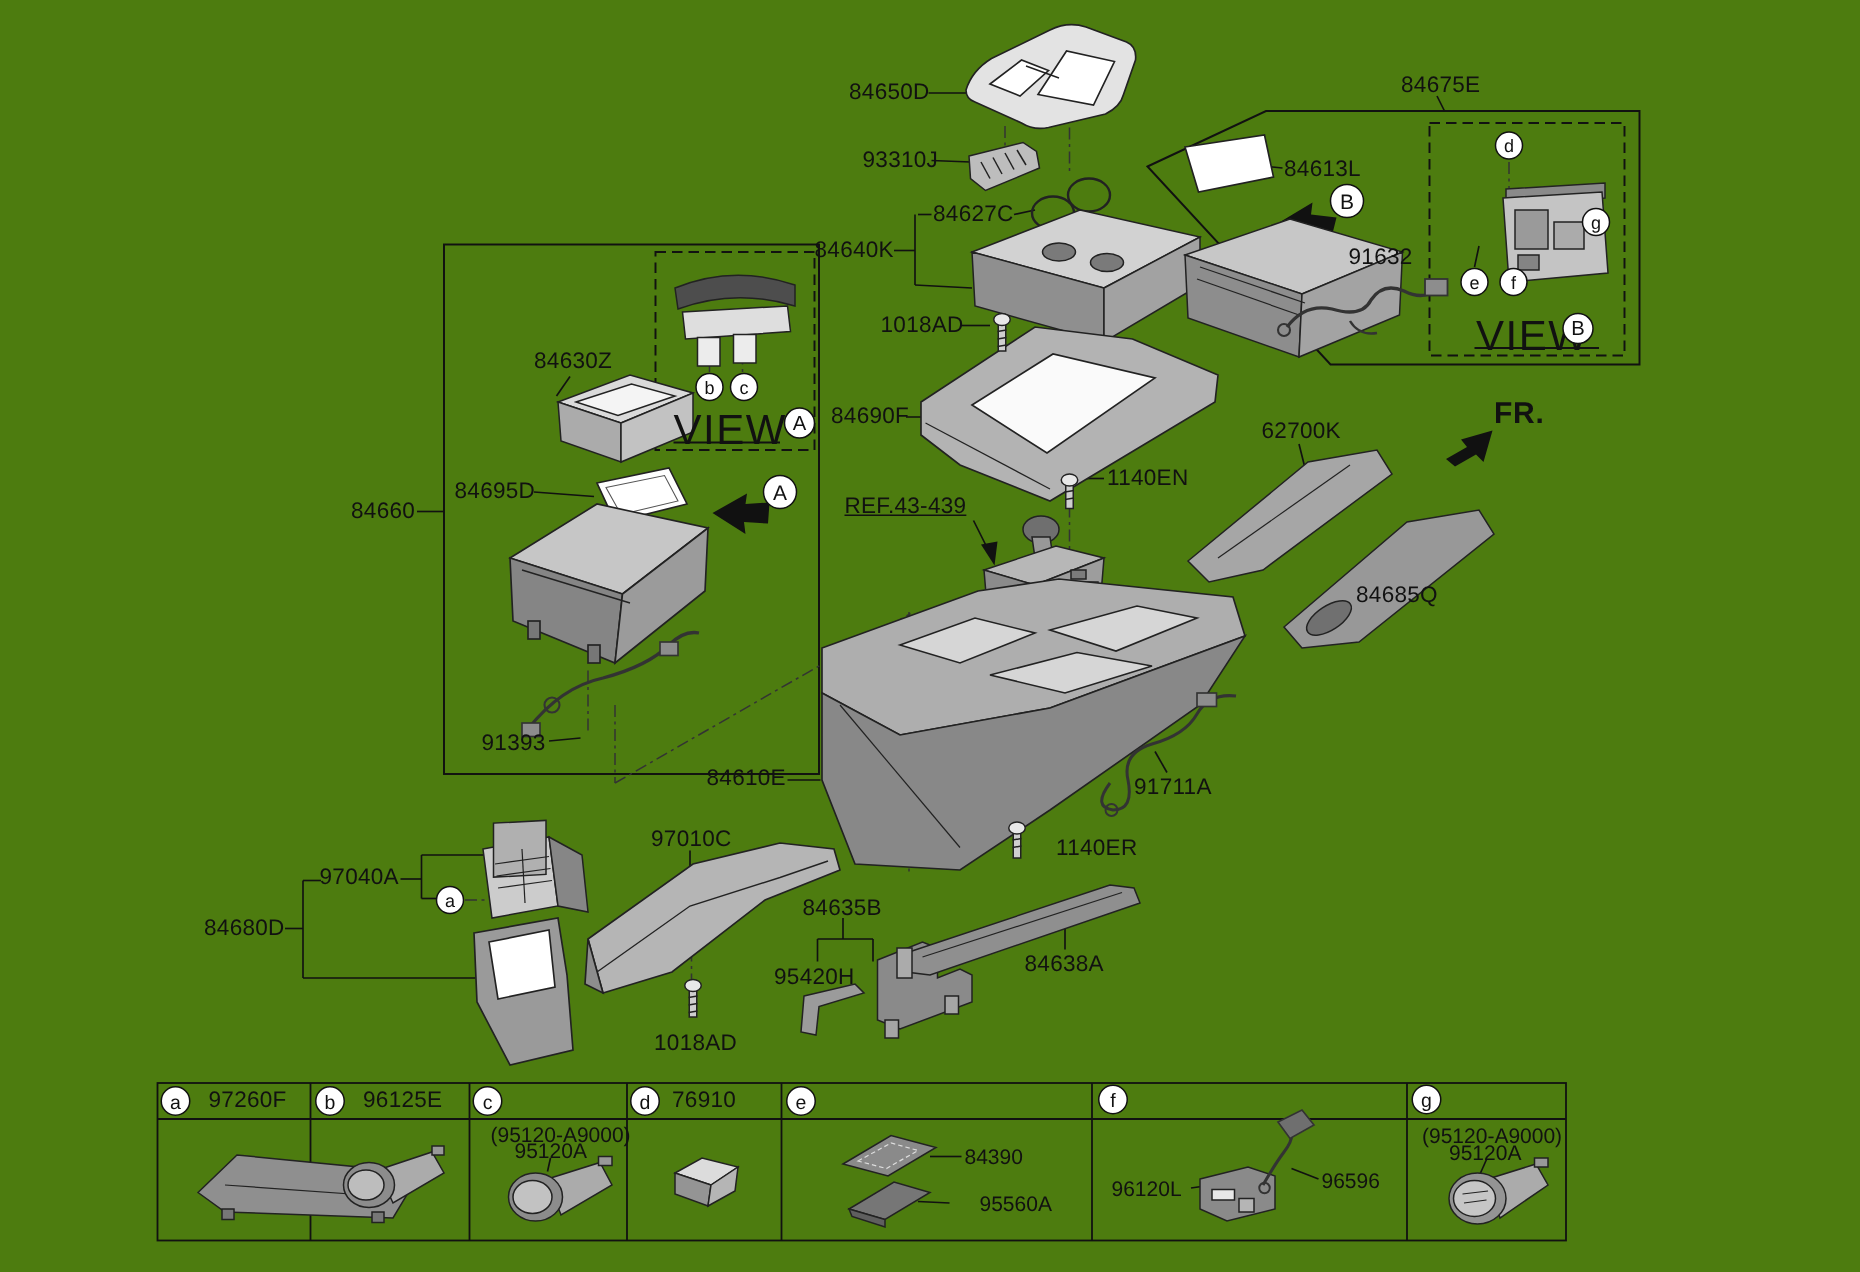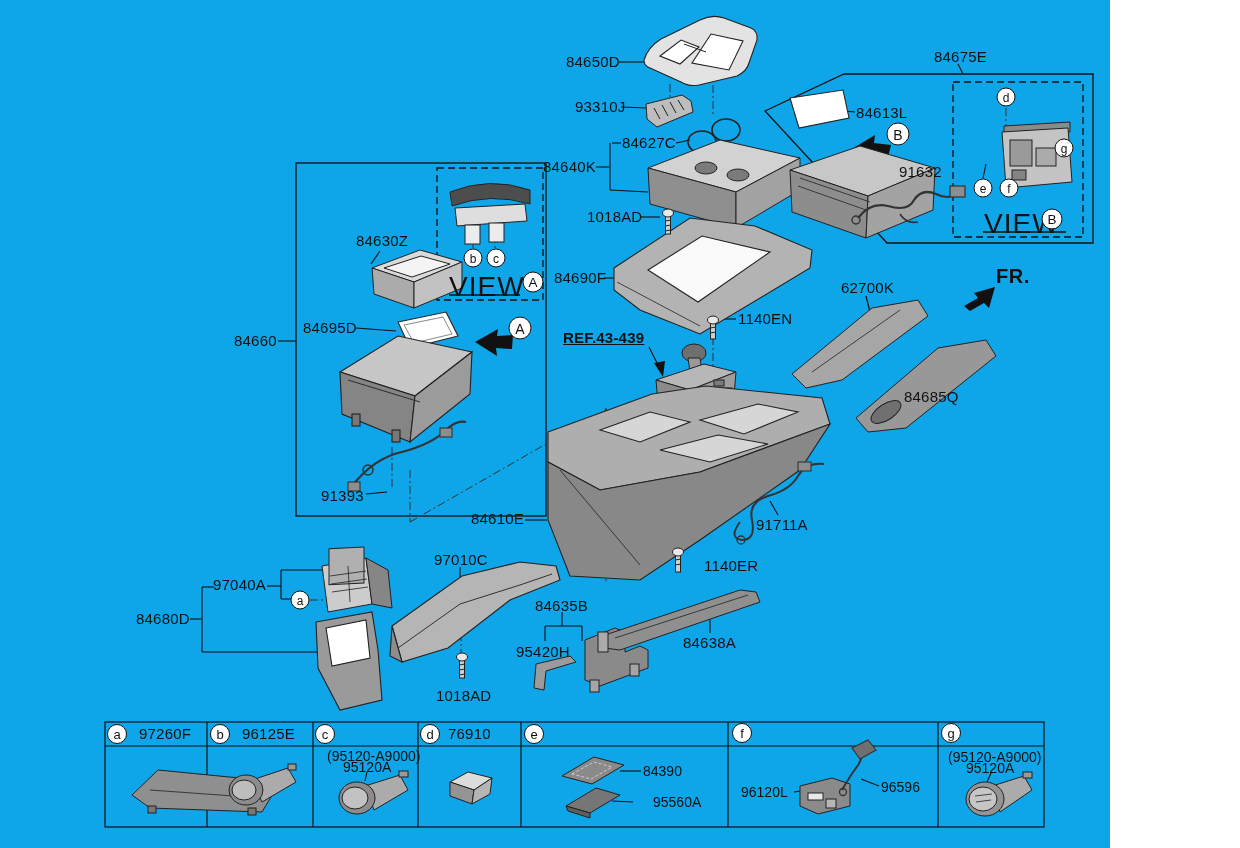--- a/index.html
+++ b/index.html
@@ -1,21 +1,21 @@
 <!DOCTYPE html>
 <html><head>
 <meta charset="utf-8">
 <style>
   html,body{margin:0;padding:0;background:#fff;}
-  #stage{position:relative;width:1110px;height:848px;background:#0ea5e9;overflow:hidden;
+  #stage{position:relative;width:1240px;height:848px;background:#4d7c0f;overflow:hidden;
          font-family:"Liberation Sans",sans-serif;color:#111;}
   #art{position:absolute;left:0;top:0;z-index:1;}
   .lbl{position:absolute;z-index:2;font-size:15px;line-height:16px;white-space:nowrap;
        letter-spacing:.2px;color:#111;}
-  .lbl.ref{font-weight:bold;text-decoration:underline;text-align:center;}
+  .lbl.ref{font-weight:normal;text-decoration:underline;text-align:center;}
   .lbl.fr{font-size:20px;font-weight:bold;letter-spacing:.5px;}
   .viewword{position:absolute;z-index:2;font-size:28px;letter-spacing:1px;color:#111;}
   .circ{position:absolute;z-index:3;border:1.5px solid #111;border-radius:50%;
         background:#fff;display:flex;align-items:center;justify-content:center;
         transform:translate(-50%,-50%);box-sizing:border-box;}
   .circ.sz22{width:23px;height:23px;font-size:14px;}
   .circ.sz21{width:21px;height:21px;font-size:13.5px;}
   .circ.sz20{width:20px;height:20px;font-size:13px;}
   .circ.sz18{width:19px;height:19px;font-size:12px;}
   .cell-txt{position:absolute;z-index:2;font-size:14px;line-height:15px;white-space:nowrap;color:#111;}

